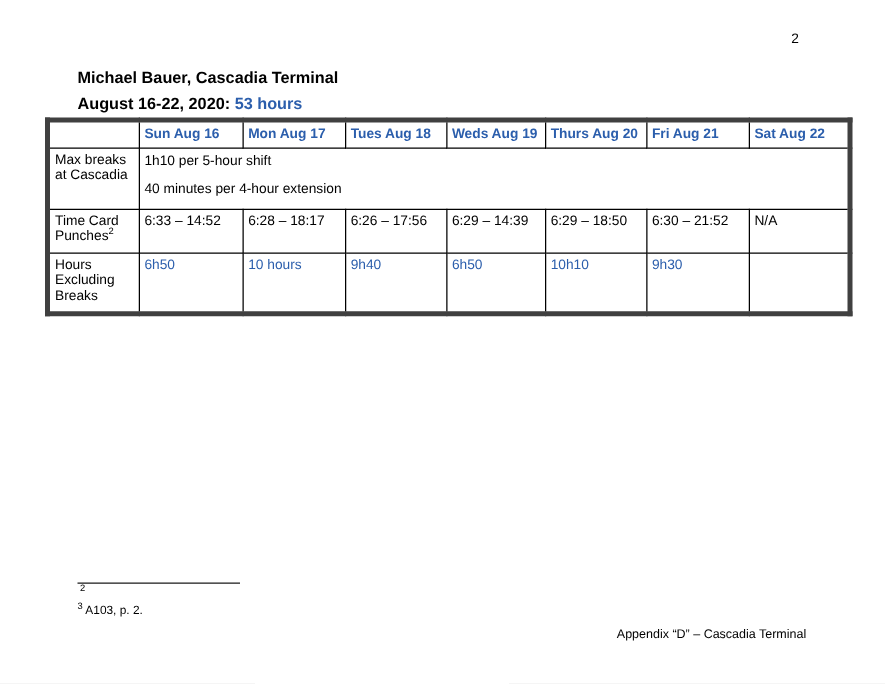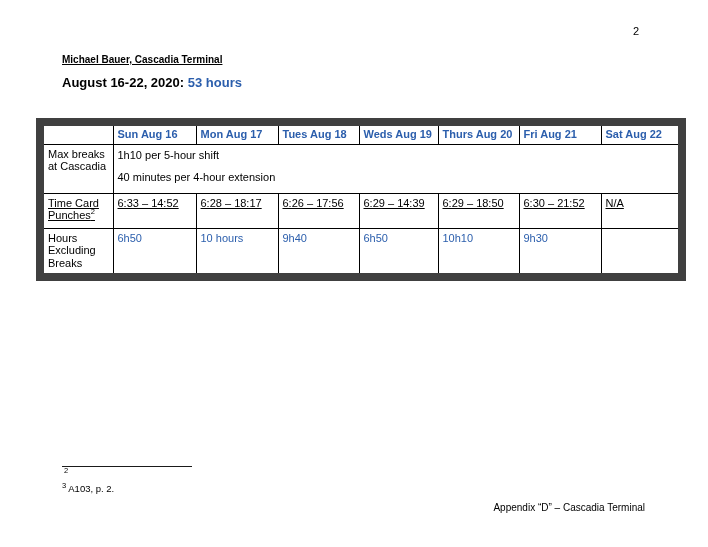--- a/index.html
+++ b/index.html
@@ -18,61 +18,60 @@
     position: absolute;
     top: 25px;
     left: 633px;
     font-size: 11px;
   }
   .title {
     position: absolute;
     top: 54px;
     left: 62px;
     margin: 0;
-    font-size: 10px;
+    font-size: 13px;
     font-weight: bold;
-    text-decoration: underline;
   }
   .subtitle {
     position: absolute;
     top: 75px;
     left: 62px;
     margin: 0;
     font-size: 13px;
     font-weight: bold;
   }
   .subtitle .hl { color: var(--accent); }
 
   .doc-table {
     position: absolute;
-    top: 118px;
+    top: 94px;
     left: 36px;
     border-collapse: collapse;
     table-layout: fixed;
-    border: 8px solid #404040;
+    border: 4px solid #404040;
   }
   .doc-table th, .doc-table td {
     border: 1px solid #000;
     font-size: 11px;
     line-height: 1.18;
     padding: 3px 4px;
     vertical-align: top;
     text-align: left;
     overflow: hidden;
     font-weight: normal;
   }
   .doc-table th {
     color: var(--accent);
     font-weight: bold;
     vertical-align: middle;
     padding: 2px 4px;
   }
   tr.r-header { height: 22px; }
   tr.r-maxbreaks { height: 49px; }
-  tr.r-punches { height: 35px; text-decoration: underline; }
+  tr.r-punches { height: 35px; }
   tr.r-compensated { height: 46px; }
   tr.r-excl { height: 49px; }
 
   .merged-cell { text-align: center; }
   .merged-cell .l1 { margin-top: 1px; }
   .merged-cell .l2 { margin-top: 10px; }
 
   .bold-label { font-weight: bold; }
   .blue-val { color: var(--accent); font-weight: bold; }
 

